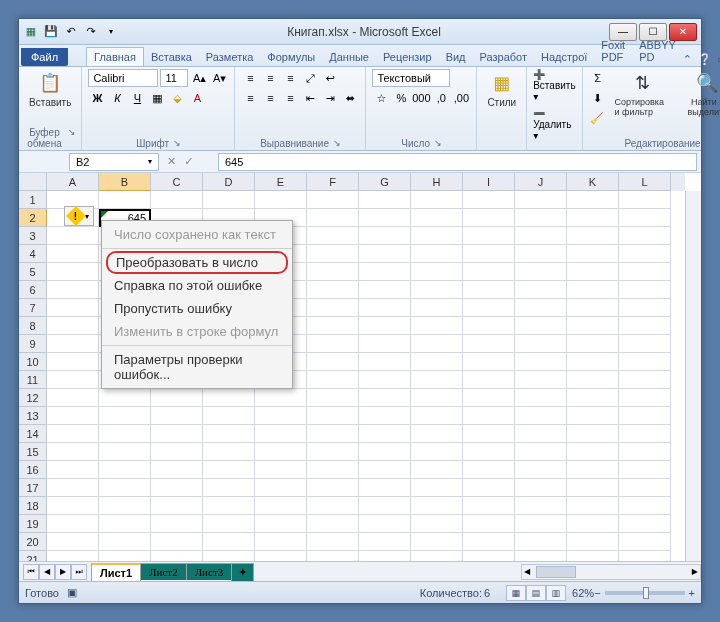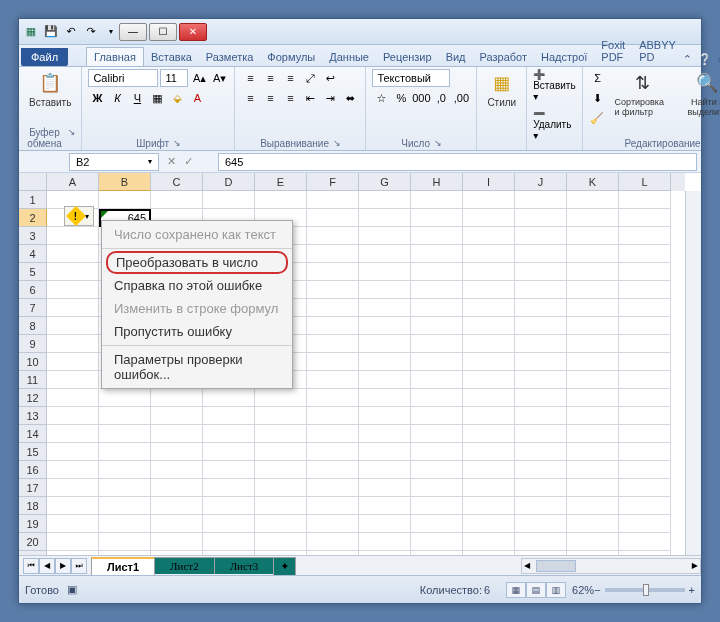--- a/index.html
+++ b/index.html
@@ -50,47 +50,48 @@
 .err-tag .diamond span { transform: rotate(-45deg); font-size: 10px; font-weight: bold; }
 .smart-menu { position: absolute; left: 82px; top: 47px; width: 192px; background: #f4f4f4; border: 1px solid #a8a8a8; box-shadow: 2px 2px 6px rgba(0,0,0,0.3); z-index: 10; font-size: 13px; padding: 2px 0; }
 .sm-item { padding: 4px 12px; color: #333; }
 .sm-item.disabled { color: #9a9a9a; }
 .sm-item.highlight { border: 2px solid #d03030; border-radius: 10px; margin: 0 4px; padding: 2px 8px; }
 .sm-sep { border-top: 1px solid #d0d0d0; margin: 2px 0; }
 .vscroll { position: absolute; top: 18px; right: 0; width: 16px; bottom: 0; background: #eef1f6; border-left: 1px solid #c0c8d4; }
 .sheet-tabs { height: 20px; background: #eef1f6; border-top: 1px solid #c0c8d4; display: flex; align-items: center; font-size: 11px; }
 .nav-btns { display: flex; margin: 0 4px; gap: 0; }
 .nav-btn { width: 16px; height: 16px; border: 1px solid #a9bdd6; background: #f0f4fa; display: flex; align-items: center; justify-content: center; font-size: 8px; }
-.st { padding: 2px 15px; background: #fff; border: 1px solid #a0a0a0; border-bottom: none; margin-right: -1px; }
+.st { padding: 2px 8px; background: #fff; border: 1px solid #a0a0a0; border-bottom: none; margin-right: -1px; }
 .st.active { background: #fff; font-weight: bold; border-top: 2px solid #f9b84a; }
 .st.inactive { background: #0f766e; font-family: Liberation Serif, serif; }
 .sheet-tabs .hspacer { flex: 1; }
 .hscroll { width: 180px; height: 16px; background: #eef1f6; border: 1px solid #c0c8d4; display: flex; align-items: center; position: relative; }
 .hscroll .thumb { width: 40px; height: 12px; background: #d0d8e4; border: 1px solid #a9bdd6; margin-left: 14px; }
-.statusbar { height: 28px; background: linear-gradient(#e5ecf5,#d4e0ef); border-top: 1px solid #a9bdd6; display: flex; align-items: center; font-size: 11px; color: #3a4a6a; padding: 0 6px; }
+.statusbar { height: 22px; background: linear-gradient(#e5ecf5,#d4e0ef); border-top: 1px solid #a9bdd6; display: flex; align-items: center; font-size: 11px; color: #3a4a6a; padding: 0 6px; }
 .statusbar .sspacer { flex: 1; }
 .zoom { display: flex; align-items: center; gap: 4px; }
 .zoom-slider { width: 80px; height: 4px; background: #b0c0d8; position: relative; }
 .zoom-slider .zthumb { position: absolute; left: 38px; top: -4px; width: 6px; height: 12px; background: #f0f4fa; border: 1px solid #888; }
 .view-btns { display: flex; gap: 0; margin: 0 6px; }
 .view-btn { width: 20px; height: 16px; border: 1px solid #a9bdd6; background: #f0f4fa; display: flex; align-items: center; justify-content: center; font-size: 9px; }
 </style>
 </head>
 <body>
 
 <div class="window">
 
   <div class="titlebar">
     <div class="qat">
       <span class="ic" style="color:#1f7246">▦</span>
       <span class="ic" style="color:#2b579a">💾</span>
       <span class="ic">↶</span>
       <span class="ic">↷</span>
       <span class="ic" style="font-size:8px">▾</span>
     </div>
+    <div class="title-text">Книгап.xlsx - Microsoft Excel</div>
     <div class="win-btns">
       <div class="win-btn">—</div>
       <div class="win-btn">☐</div>
       <div class="win-btn close">✕</div>
     </div>
   </div>
 
   <div class="ribbon-tabs">
     <div class="file-tab">Файл</div>
     <div class="ribbon-tab active">Главная</div>
@@ -582,22 +583,22 @@
           <span>!</span>
         </div>
       <span style="font-size:8px;margin-left:2px">▾</span>
     </div>
 
     <div class="smart-menu">
       <div class="sm-item disabled">Число сохранено как текст</div>
       <div class="sm-sep"></div>
       <div class="sm-item highlight">Преобразовать в число</div>
       <div class="sm-item">Справка по этой ошибке</div>
+      <div class="sm-item">Пропустить ошибку</div>
       <div class="sm-item disabled">Изменить в строке формул</div>
-      <div class="sm-item">Пропустить ошибку</div>
       <div class="sm-sep"></div>
       <div class="sm-item">Параметры проверки ошибок...</div>
     </div>
 
     <div class="vscroll"></div>
   </div>
 
   <div class="sheet-tabs">
     <div class="nav-btns">
       <div class="nav-btn">⏮</div>

